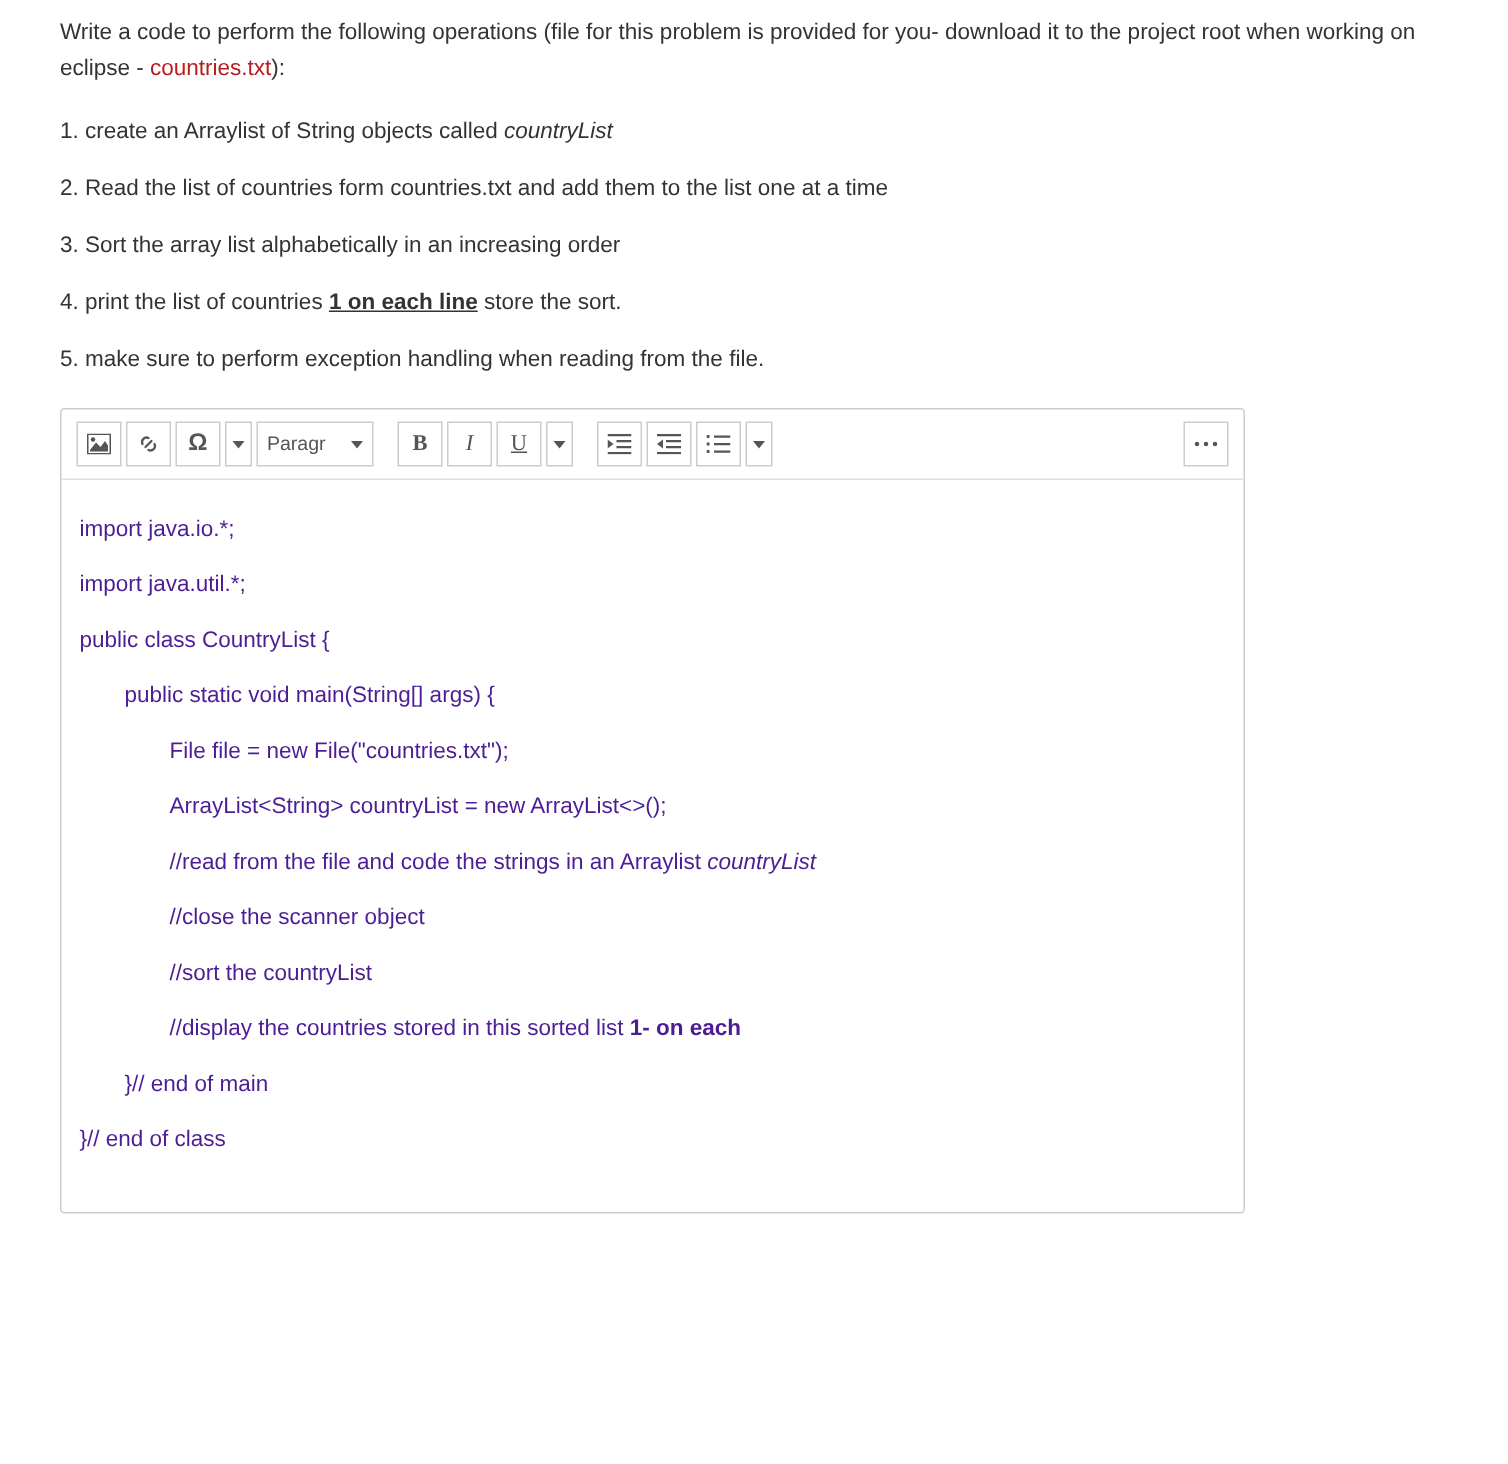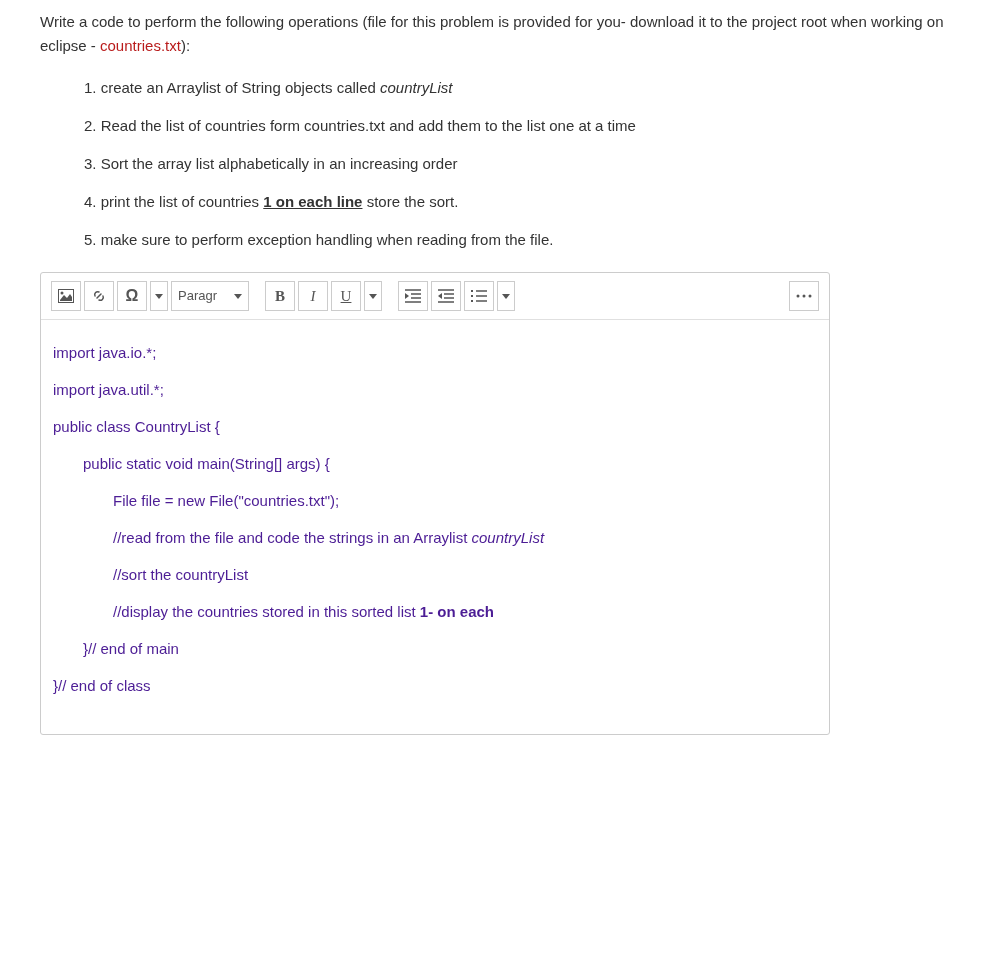--- a/index.html
+++ b/index.html
@@ -33,21 +33,20 @@
     }
     .bold {
       font-weight: bold;
     }
     ol {
       list-style: none;
       padding: 0;
     }
     ol li {
       margin-bottom: 14px;
-      margin-left: 44px;
     }
     .editor-container {
       border: 1px solid #cccccc;
       border-radius: 3px;
       margin-top: 20px;
       background: #ffffff;
       width: 790px;
     }
     .toolbar {
       padding: 8px 10px;
@@ -226,23 +225,25 @@
         </svg>
     </div>
   </div>
 
   <div class="editor-content">
     <p>import java.io.*;</p>
     <p>import java.util.*;</p>
     <p class="spacer-gap">public class CountryList {</p>
     <p class="indent-1">public static void main(String[] args) {</p>
     <p class="indent-2">File file = new File("countries.txt");</p>
+    <p class="indent-2 spacer-gap">ArrayList&lt;String&gt; countryList = new ArrayList&lt;&gt;();</p>
     <p class="indent-2">
       <span>//read from the file and code the strings in an Arraylist </span><span class="italic">countryList</span>
     </p>
+    <p class="indent-2">//close the scanner object</p>
     <p class="indent-2">//sort the countryList</p>
     <p class="indent-2 spacer-gap">
       <span>//display the countries stored in this sorted list </span><span class="bold">1- on each</span>
     </p>
     <p class="indent-1">}// end of main</p>
     <p>}// end of class</p>
   </div>
 </div>
 
 </body></html>

